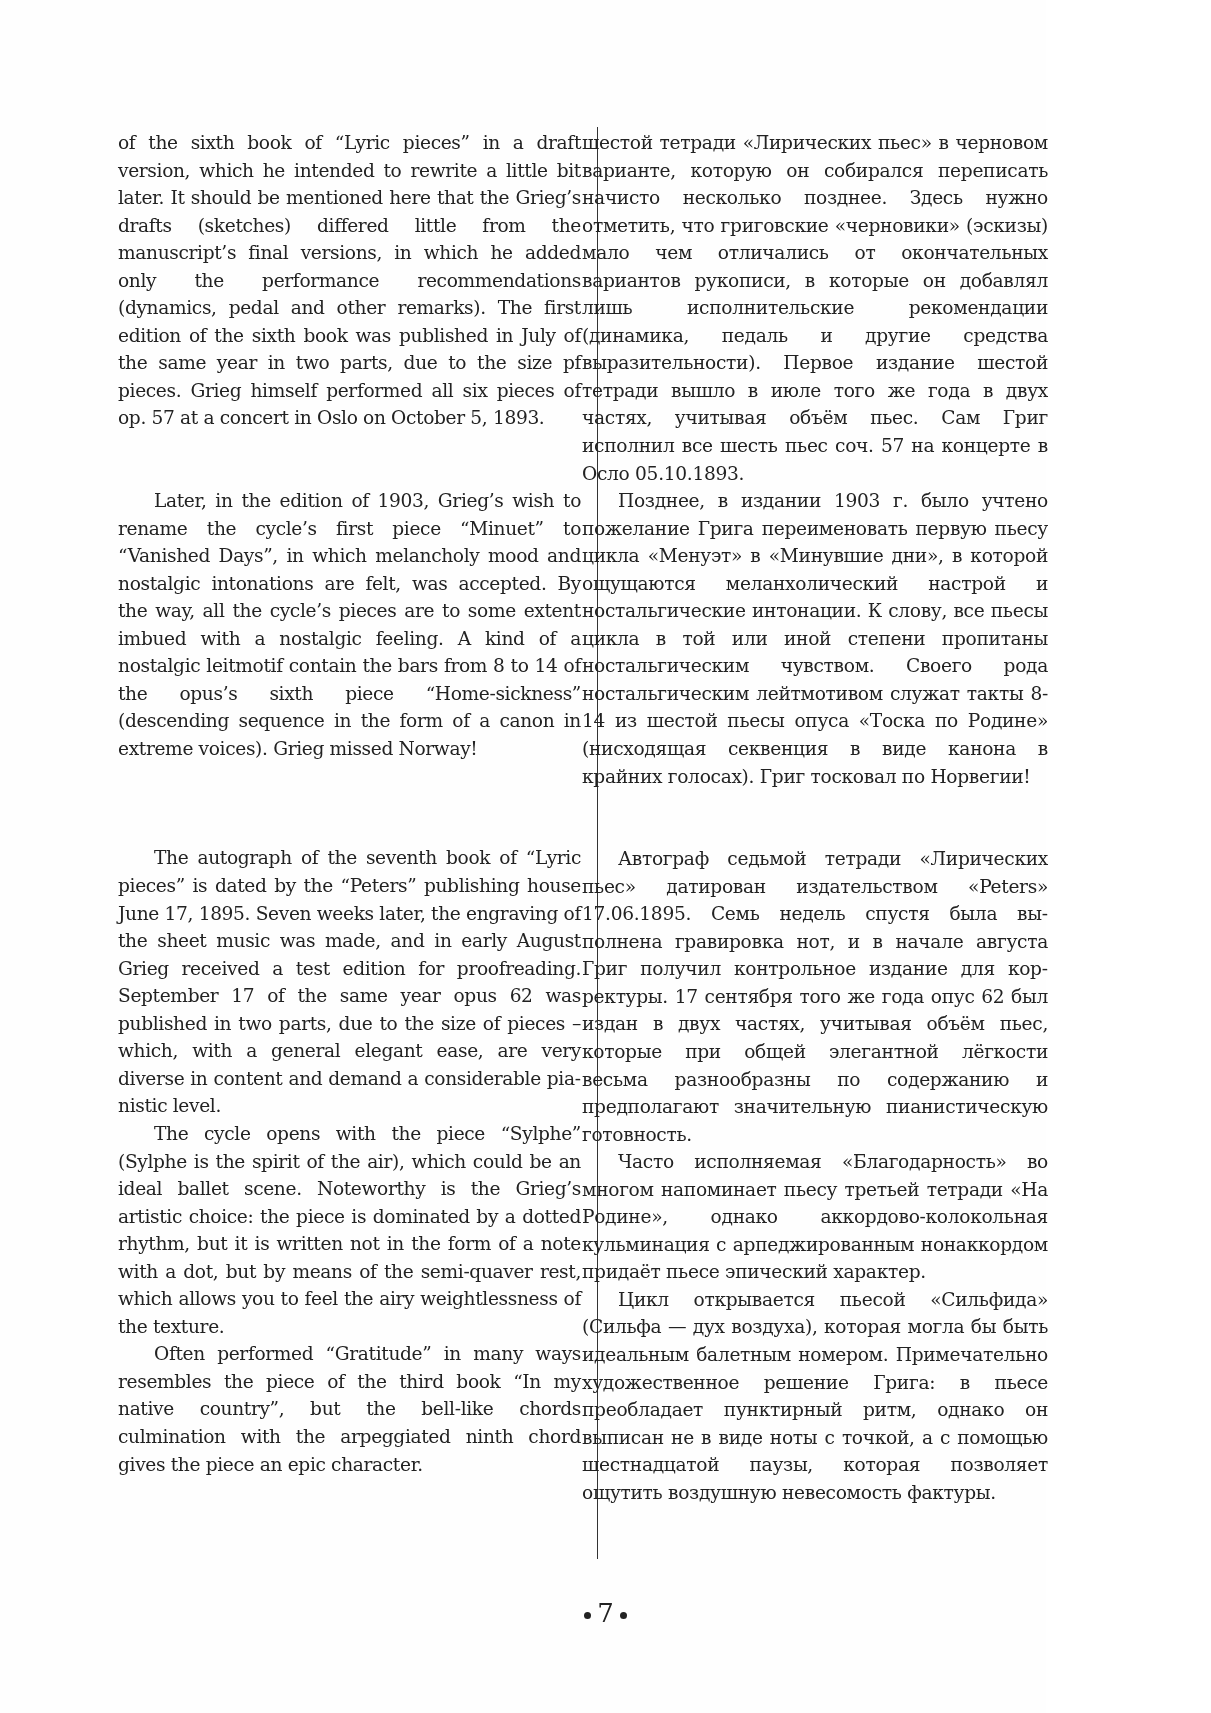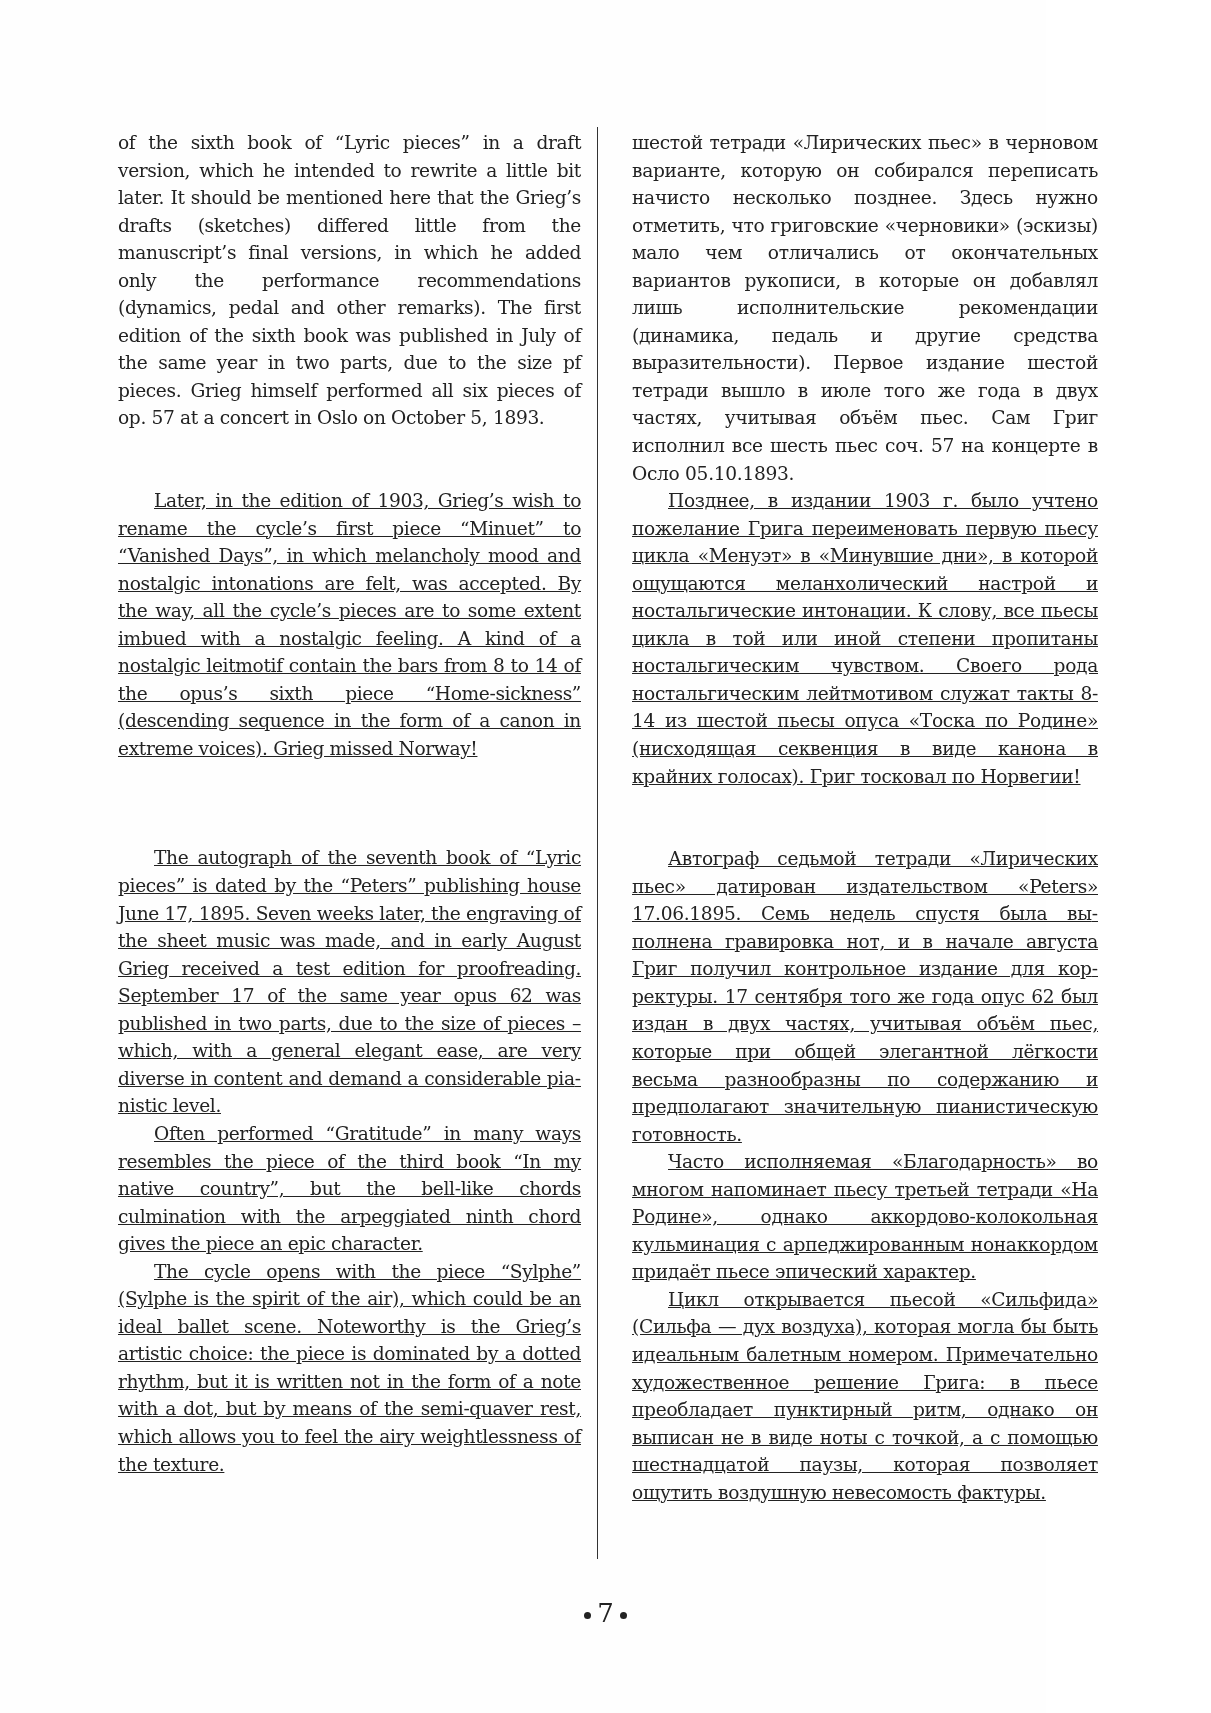--- a/index.html
+++ b/index.html
@@ -5,45 +5,45 @@
   html, body { margin: 0; padding: 0; background: #ffffff; }
   body { width: 1211px; height: 1713px; position: relative; overflow: hidden; }
   .page { position: absolute; left: 0; top: 0; width: 1046px; height: 1713px; background: #fefefe; }
   .col {
     position: absolute; top: 129px;
     font-family: "DejaVu Serif", "Liberation Serif", serif;
     font-size: 18.6px; line-height: 27.55px; color: #222;
     text-align: justify; hyphens: manual;
   }
   .col.left { left: 118px; width: 463px; letter-spacing: -0.35px; }
-  .col.right { left: 632px; width: 466px; letter-spacing: -0.3px; }
+  .col.right { left: 582px; width: 466px; letter-spacing: -0.3px; }
   .col p { margin: 0; text-indent: 0; }
-  .col p.ind { text-indent: 36px; text-decoration: underline; }
+  .col p.ind { text-indent: 36px; }
   .gap2 { height: 55px; }
   .gap-r2 { height: 55px; }
   .divider { position: absolute; left: 597px; top: 127px; width: 1px; height: 1432px; background: #333; }
   .pageno {
     position: absolute; left: 0; width: 1211px; top: 1598px; text-align: center;
     font-family: "DejaVu Serif", "Liberation Serif", serif; font-size: 26px; color: #222;
   }
   .pageno .dot { display: inline-block; width: 7px; height: 7px; border-radius: 50%; background: #222; vertical-align: middle; margin: 0 6px; }
 </style>
 </head>
 <body>
 
 <div class="page">
 
   <div class="col left">
     <p>of the sixth book of “Lyric pieces” in a draft version, which he intended to rewrite a little bit later. It should be mentioned here that the Grieg’s drafts (sketches) differed little from the manuscript’s final versions, in which he added only the performance rec­ommendations (dynamics, pedal and other remarks). The first edition of the sixth book was published in July of the same year in two parts, due to the size pf pieces. Grieg himself performed all six pieces of op. 57 at a concert in Oslo on October 5, 1893.</p>
     <div class="gap2"></div>
     <p class="ind">Later, in the edition of 1903, Grieg’s wish to rename the cycle’s first piece “Minu­et” to “Vanished Days”, in which melancholy mood and nostalgic intonations are felt, was accepted. By the way, all the cycle’s pieces are to some extent imbued with a nostalgic feeling. A kind of a nostalgic leitmotif con­tain the bars from 8 to 14 of the opus’s sixth piece “Home-sickness” (descending sequence in the form of a canon in extreme voices). Grieg missed Norway!</p>
     <div class="gap2" style="height:82px"></div>
     <p class="ind">The autograph of the seventh book of “Lyric pieces” is dated by the “Peters” publishing house June 17, 1895. Seven weeks later, the engraving of the sheet music was made, and in early August Grieg received a test edition for proofreading. September 17 of the same year opus 62 was published in two parts, due to the size of pieces – which, with a general elegant ease, are very diverse in content and demand a considerable pia­nistic level.</p>
+    <p class="ind">The cycle opens with the piece “Sylphe” (Sylphe is the spirit of the air), which could be an ideal ballet scene. Noteworthy is the Grieg’s artistic choice: the piece is domi­nated by a dotted rhythm, but it is written not in the form of a note with a dot, but by means of the semi-quaver rest, which allows you to feel the airy weightlessness of the tex­ture.</p>
     <p class="ind">Often performed “Gratitude” in many ways resembles the piece of the third book “In my native country”, but the bell-like chords culmination with the arpeggiated ninth chord gives the piece an epic character.</p>
-    <p class="ind">The cycle opens with the piece “Sylphe” (Sylphe is the spirit of the air), which could be an ideal ballet scene. Noteworthy is the Grieg’s artistic choice: the piece is domi­nated by a dotted rhythm, but it is written not in the form of a note with a dot, but by means of the semi-quaver rest, which allows you to feel the airy weightlessness of the tex­ture.</p>
   </div>
 
   <div class="divider"></div>
 
   <div class="col right">
     <p>шестой тетради «Лирических пьес» в чер­новом варианте, которую он собирался пе­реписать начисто несколько позднее. Здесь нужно отметить, что григовские «черно­вики» (эскизы) мало чем отличались от окончательных вариантов рукописи, в ко­торые он добавлял лишь исполнительские рекомендации (динамика, педаль и другие средства выразительности). Первое изда­ние шестой тетради вышло в июле того же года в двух частях, учитывая объём пьес. Сам Григ исполнил все шесть пьес соч. 57 на концерте в Осло 05.10.1893.</p>
     <p class="ind">Позднее, в издании 1903 г. было учтено пожелание Грига переименовать первую пьесу цикла «Менуэт» в «Минувшие дни», в которой ощущаются меланхолический настрой и ностальгические интонации. К слову, все пьесы цикла в той или иной степени пропитаны ностальгическим чув­ством. Своего рода ностальгическим лейт­мотивом служат такты 8-14 из шестой пье­сы опуса «Тоска по Родине» (нисходящая секвенция в виде канона в крайних голо­сах). Григ тосковал по Норвегии!</p>
     <div class="gap-r2"></div>
     <p class="ind">Автограф седьмой тетради «Лирических пьес» датирован издательством «Peters» 17.06.1895. Семь недель спустя была вы­полнена гравировка нот, и в начале августа Григ получил контрольное издание для кор­ректуры. 17 сентября того же года опус 62 был издан в двух частях, учитывая объём пьес, которые при общей элегантной лёг­кости весьма разнообразны по содержанию и предполагают значительную пианистиче­скую готовность.</p>
     <p class="ind">Часто исполняемая «Благодарность» во многом напоминает пьесу третьей тетради «На Родине», однако аккордово-колоколь­ная кульминация с арпеджированным нонаккордом придаёт пьесе эпический ха­рактер.</p>

